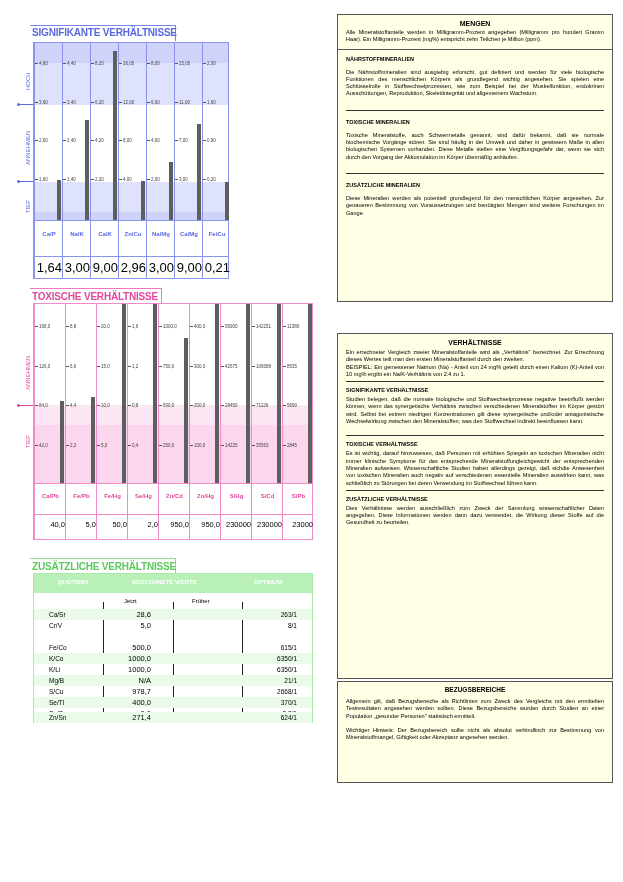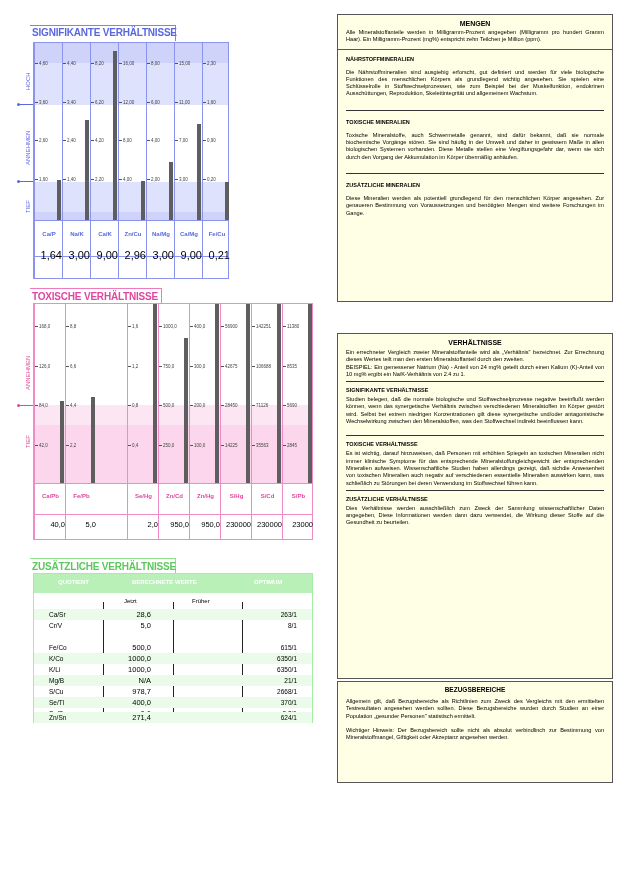--- a/index.html
+++ b/index.html
@@ -8,21 +8,21 @@
   
   .sig-title-box { position: absolute; left: 30px; top: 25px; width: 146px; height: 16px; border-top: 1px solid #7a86ee; border-right: 1px solid #7a86ee; }
   .sig-title { position: absolute; left: 32px; top: 27px; font-size: 10px; font-weight: bold; color: #5a68e0; letter-spacing: -0.2px; }
   .sig-chart { position: absolute; left: 33px; top: 42px; width: 196px; height: 237px; border: 1px solid #8a94ef; }
   .sig-col { position: absolute; top: 0; height: 100%; border-left: 1px solid #8a94ef; }
   .sig-col:first-child { border-left: none; }
   .tick { position: absolute; font-size: 4.5px; color: #444; white-space: nowrap; }
   .tick::before { content: ""; display: inline-block; width: 3px; height: 1px; background: #555; vertical-align: middle; margin-right: 1px; }
   .bar { position: absolute; width: 4px; background: #5e5e5e; }
   .sig-label { position: absolute; font-size: 6px; font-weight: bold; color: #5a68e0; width: 28px; text-align: center; }
-  .sig-val { position: absolute; font-size: 11px; color: #000; width: 28px; text-align: right; }
+  .sig-val { position: absolute; font-size: 13px; color: #000; width: 28px; text-align: right; margin-top: 11px; }
   .axis-label { position: absolute; font-size: 6px; transform: rotate(-90deg); transform-origin: left top; white-space: nowrap; }
   .marker { position: absolute; height: 1px; }
   .marker::before { content: ""; position: absolute; left: -1px; top: -1px; width: 3px; height: 3px; border-radius: 50%; }
 
   
   .tox-title-box { position: absolute; left: 30px; top: 288px; width: 132px; height: 15px; border-top: 1px solid #f07ac0; border-right: 1px solid #f07ac0; }
   .tox-title { position: absolute; left: 32px; top: 291px; font-size: 10px; font-weight: bold; color: #e0479e; letter-spacing: -0.2px; }
   .tox-chart { position: absolute; left: 33px; top: 303px; width: 280px; height: 237px; border: 1px solid #f08ac8; }
   .tox-col { position: absolute; top: 0; height: 100%; border-left: 1px solid #f08ac8; }
   .tox-col:first-child { border-left: none; }
@@ -165,20 +165,29 @@
     <span class="tox-val" style="left:-1px;top:216px;">40,0</span>
   </div>
   <div class="tox-col" style="left:31px;width:31px;">
     <span class="tick" style="left:0;top:20px;">8,8</span>
     <span class="tick" style="left:0;top:60px;">6,6</span>
     <span class="tick" style="left:0;top:99px;">4,4</span>
     <span class="tick" style="left:0;top:139px;">2,2</span>
     <div class="bar" style="left:25px;top:93px;height:86px;"></div>
     <span class="tox-label" style="left:0;top:189px;">Fe/Pb</span>
     <span class="tox-val" style="left:-1px;top:216px;">5,0</span>
+  </div>
+  <div class="tox-col" style="left:62px;width:31px;">
+    <span class="tick" style="left:0;top:20px;">20,0</span>
+    <span class="tick" style="left:0;top:60px;">15,0</span>
+    <span class="tick" style="left:0;top:99px;">10,0</span>
+    <span class="tick" style="left:0;top:139px;">5,0</span>
+    <div class="bar" style="left:25px;top:0;height:179px;"></div>
+    <span class="tox-label" style="left:0;top:189px;">Fe/Hg</span>
+    <span class="tox-val" style="left:-1px;top:216px;">50,0</span>
   </div>
   <div class="tox-col" style="left:93px;width:31px;">
     <span class="tick" style="left:0;top:20px;">1,6</span>
     <span class="tick" style="left:0;top:60px;">1,2</span>
     <span class="tick" style="left:0;top:99px;">0,8</span>
     <span class="tick" style="left:0;top:139px;">0,4</span>
     <div class="bar" style="left:25px;top:0;height:179px;"></div>
     <span class="tox-label" style="left:0;top:189px;">Se/Hg</span>
     <span class="tox-val" style="left:-1px;top:216px;">2,0</span>
   </div>

